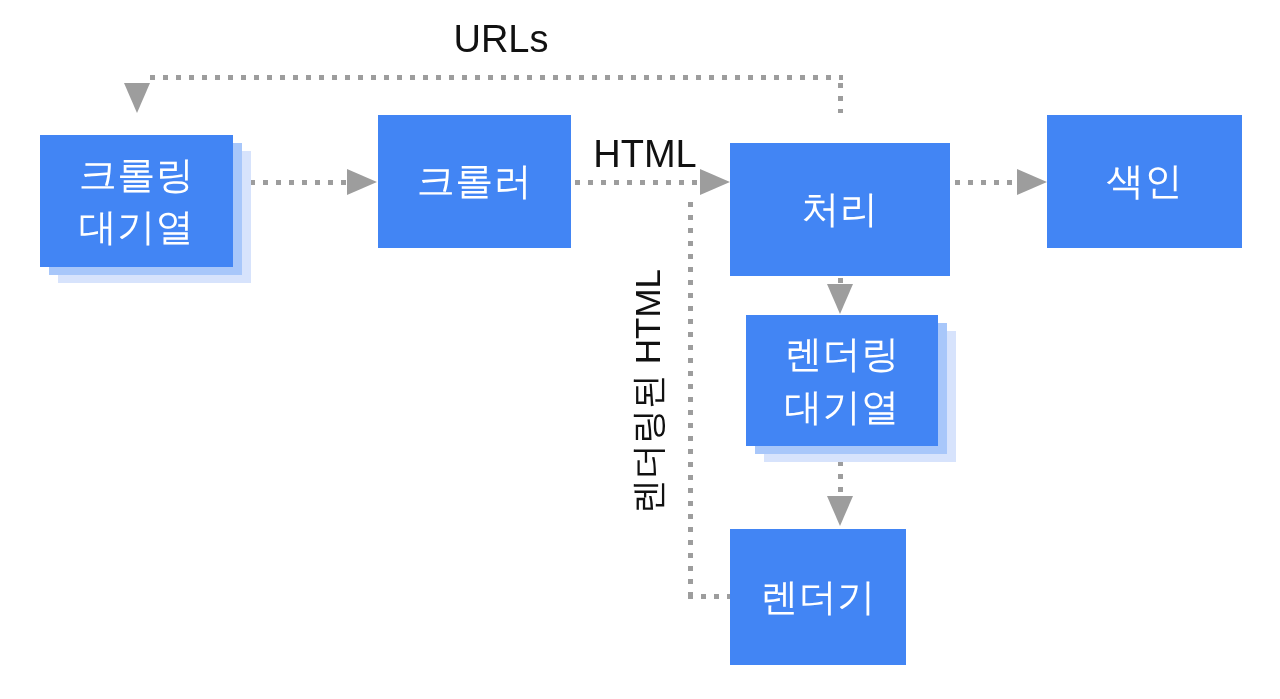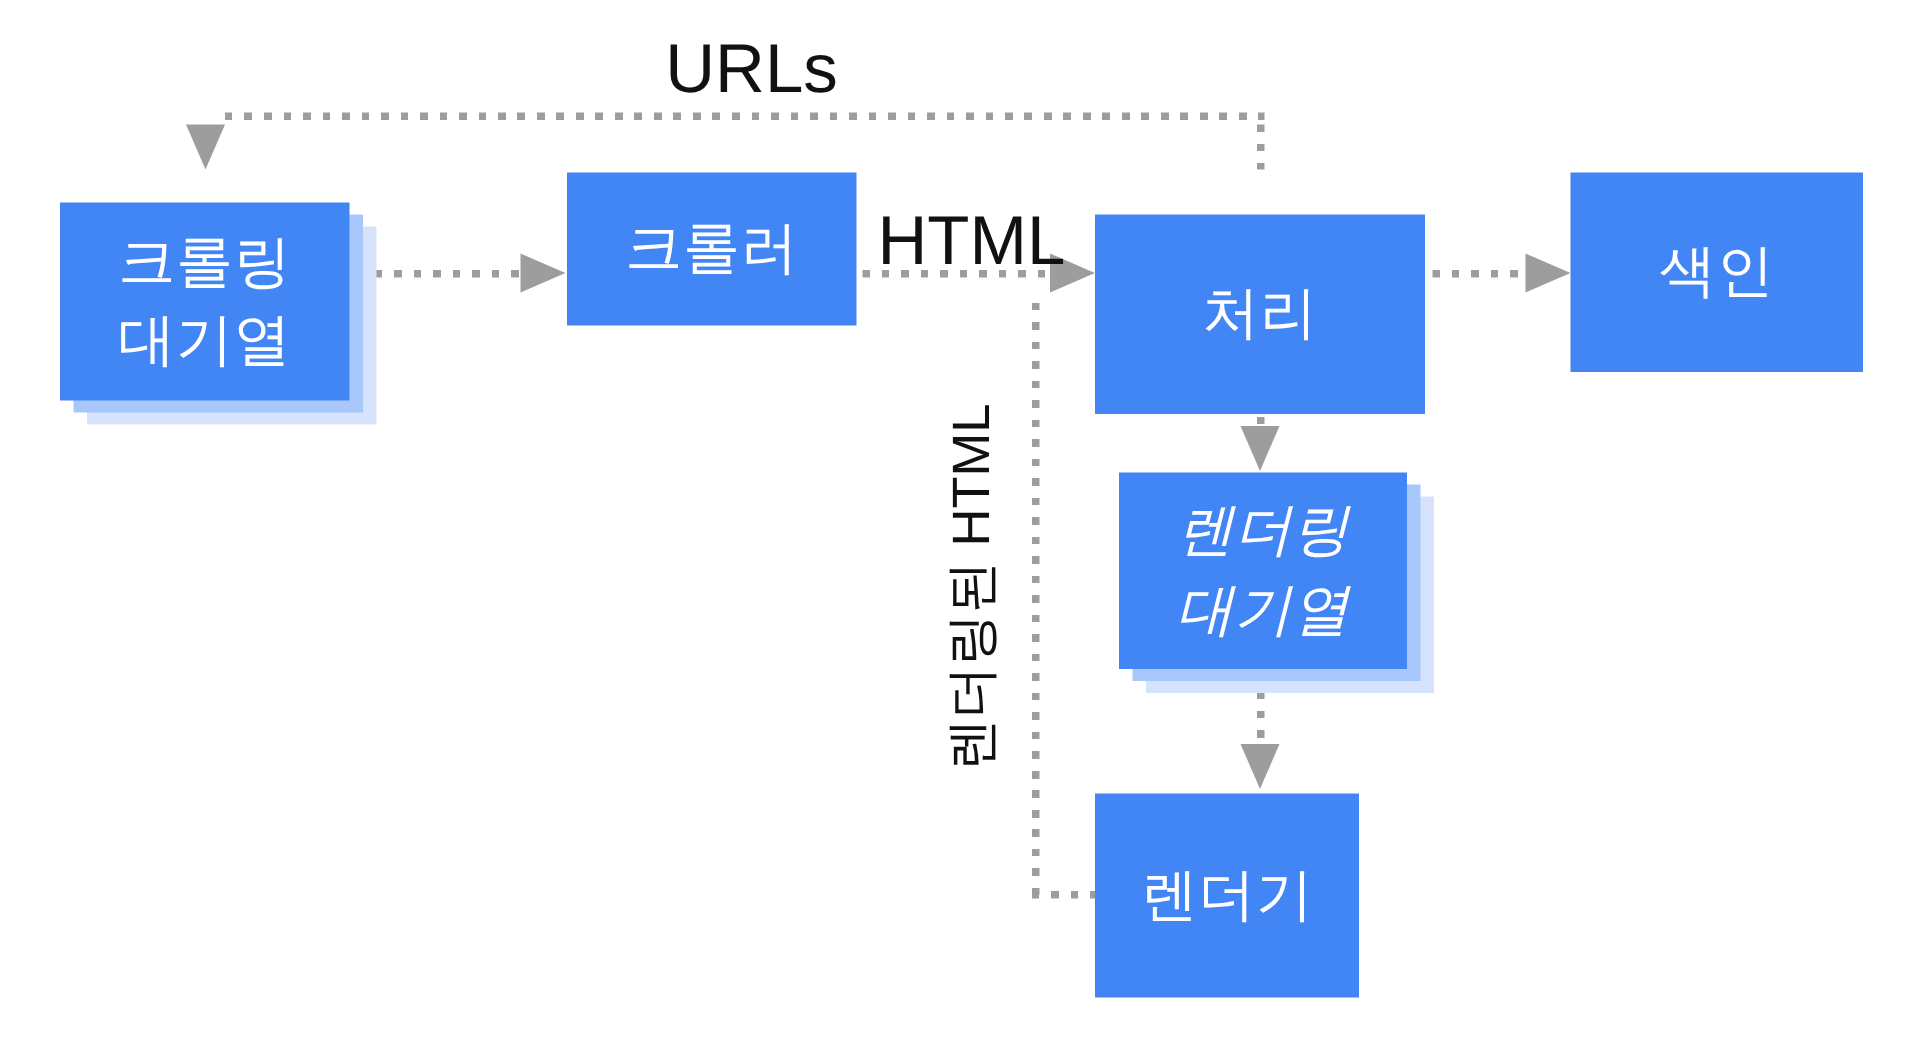--- a/index.html
+++ b/index.html
@@ -63,21 +63,21 @@
   .arr.down {
     border-left: 13px solid transparent;
     border-right: 13px solid transparent;
     border-top: 30px solid #9d9d9d;
   }
 
   
   .edge-label {
     position: absolute;
     color: #111111;
-    font-size: 46px;
+    font-size: 38px;
     font-weight: 500;
     text-align: center;
     white-space: nowrap;
   }
   .edge-label.vertical {
     transform: rotate(-90deg);
     transform-origin: center center;
     font-size: 35px;
   }
 </style>
@@ -109,33 +109,33 @@
 
   <div class="dot-v" style="left:688px; top:202px; height:397px;"></div>
   <div class="dot-h" style="left:688px; top:594px; width:42px;"></div>
   <div class="edge-label vertical" style="left:518px; top:368px; width:260px;">렌더링된 HTML</div>
 
   <div class="node queue" style="left:40px; top:115px; width:193px; height:132px;margin-top:20px;">
     <span>크롤링
 대기열</span>
   </div>
 
-  <div class="node" style="left:378px; top:115px; width:193px; height:102px;">
+  <div class="node" style="left:378px; top:115px; width:193px; height:133px;">
     <span>크롤러</span>
   </div>
 
   <div class="node" style="left:730px; top:115px; width:220px; height:133px;margin-top:28px;">
     <span>처리</span>
   </div>
 
   <div class="node" style="left:1047px; top:115px; width:195px; height:133px;">
     <span>색인</span>
   </div>
 
-  <div class="node queue" style="left:746px; top:315px; width:192px; height:131px;font-style:italic;">
+  <div class="node queue" style="left:746px; top:315px; width:192px; height:131px;">
     <span>렌더링
 대기열</span>
   </div>
 
   <div class="node" style="left:730px; top:529px; width:176px; height:136px;">
     <span>렌더기</span>
   </div>
 
 </div>
 

